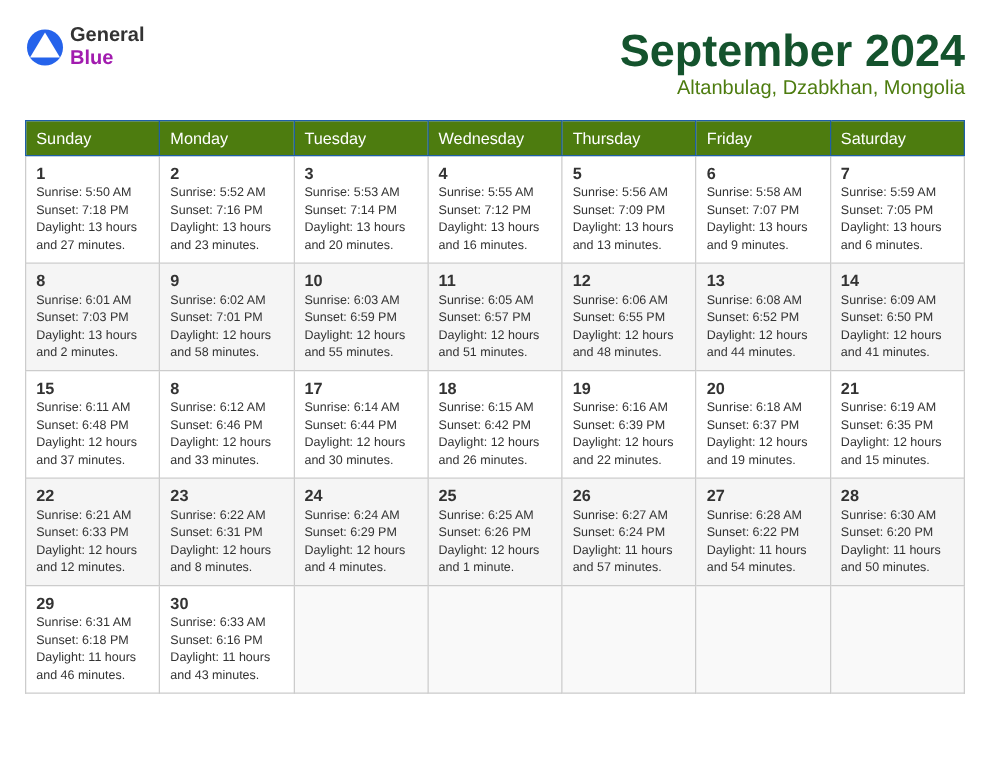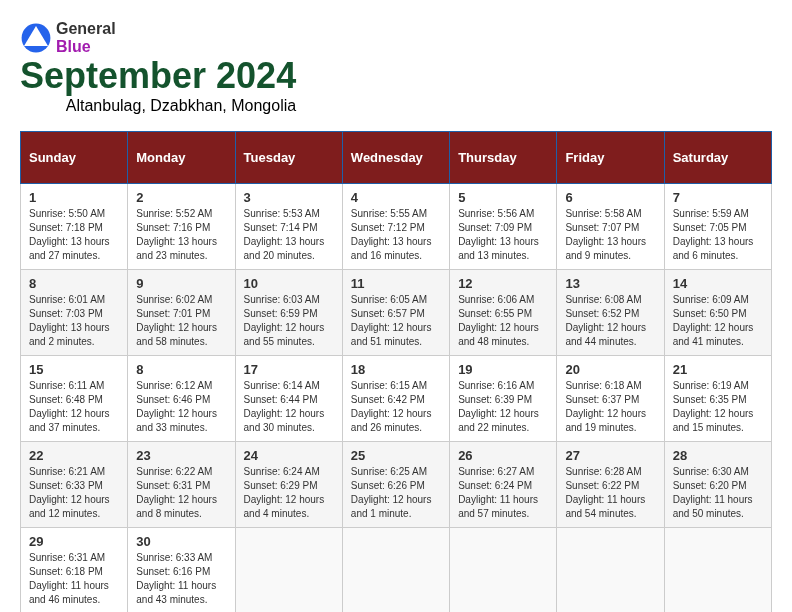--- a/index.html
+++ b/index.html
@@ -8,21 +8,20 @@
       background: #fff;
       width: 792px;
       min-height: 612px;
       padding: 20px;
     }
     .header {
       display: flex;
       justify-content: space-between;
       align-items: flex-start;
       margin-bottom: 16px;
-      flex-direction: column;
     }
     .logo {
       display: flex;
       align-items: center;
       gap: 4px;
     }
     .logo-text {
       display: flex;
       flex-direction: column;
       line-height: 1.1;
@@ -44,32 +43,32 @@
     .title-block {
       text-align: right;
     }
     .month-title {
       font-size: 36px;
       font-weight: bold;
       color: #14532d;
     }
     .location {
       font-size: 16px;
-      color: #000000;
+      color: #4d7c0f;
     }
     .calendar {
       width: 100%;
       border-collapse: collapse;
     }
     .calendar th {
-      background: #7f1d1d;
+      background: #4d7c0f;
       color: #fff;
-      padding: 18px 8px;
+      padding: 6px 8px;
       font-size: 13px;
-      font-weight: bold;
+      font-weight: normal;
       text-align: left;
       border: 1px solid #1e5fa8;
     }
     .calendar td {
       vertical-align: top;
       padding: 6px 8px;
       font-size: 10.5px;
       color: #333;
       border: 1px solid #ccc;
       width: calc(100% / 7);

